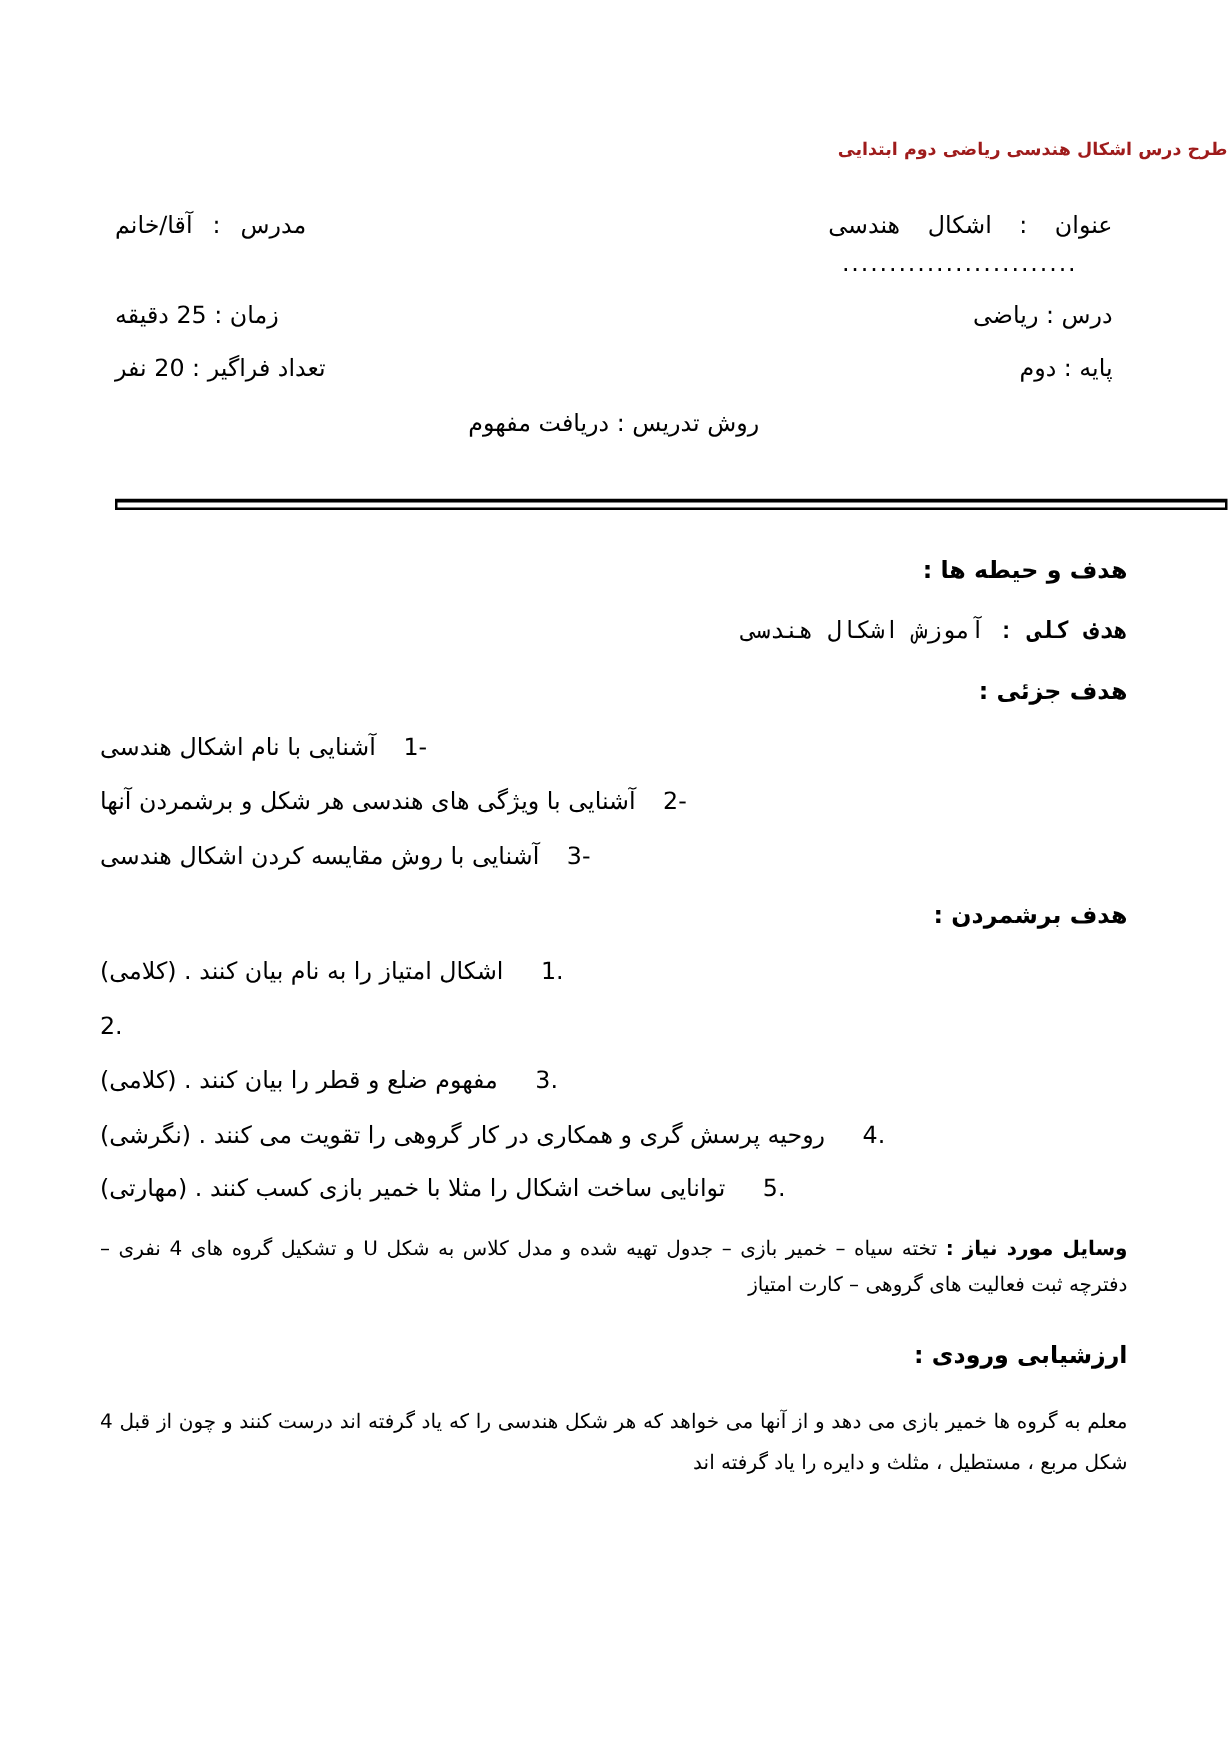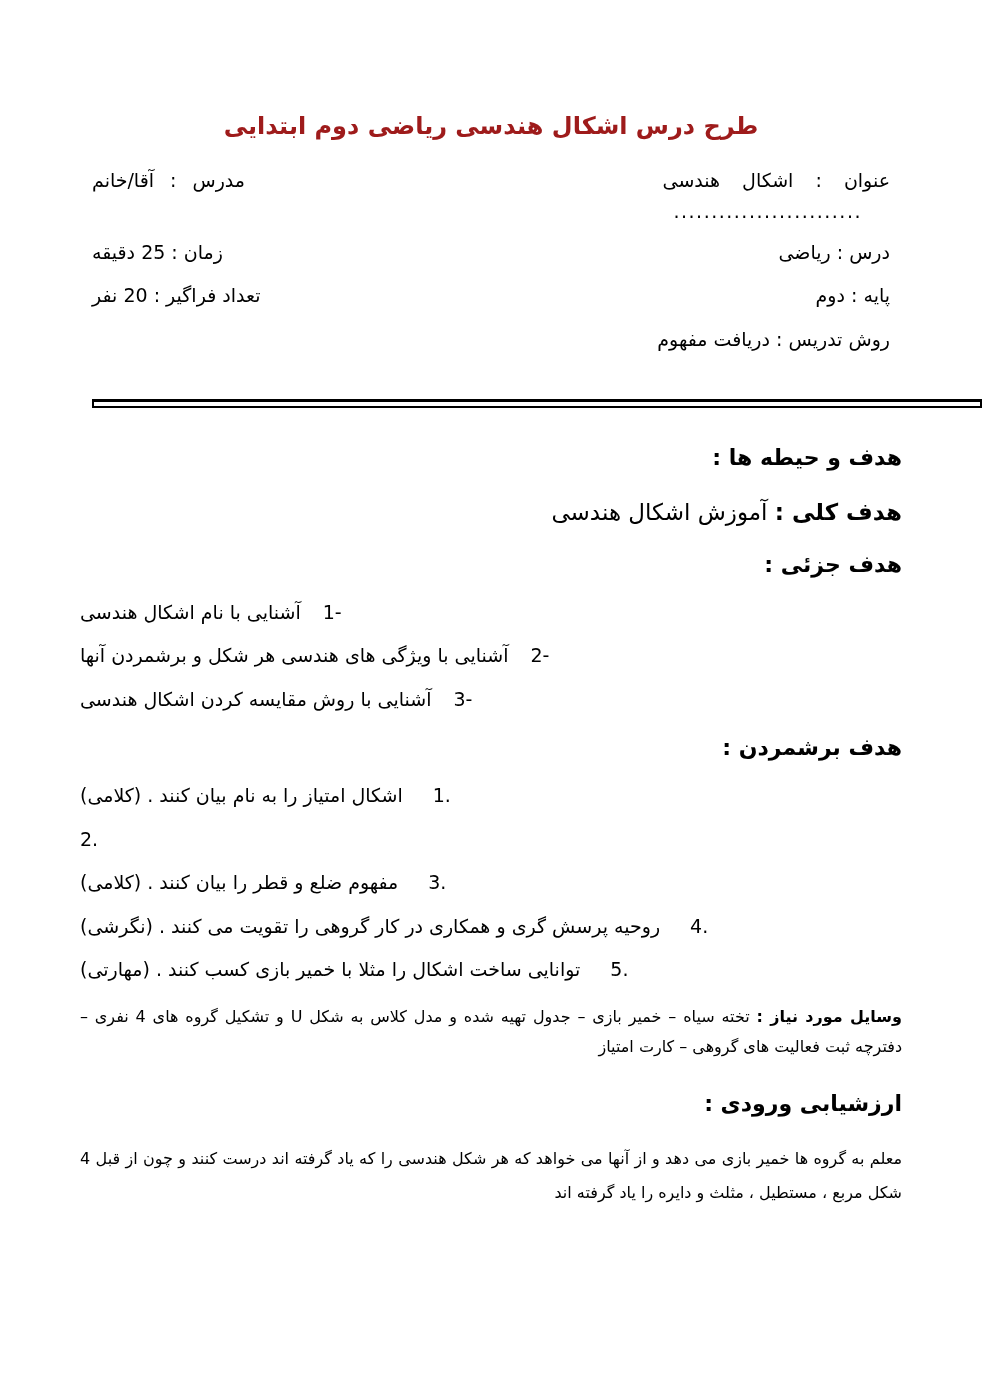--- a/index.html
+++ b/index.html
@@ -22,22 +22,21 @@
     inset: 0;
     padding: 0;
   }
 
   
   .doc-title {
     position: absolute;
     top: 112px;
     left: 0;
     right: 0;
-    text-align: center;
-    font-size: 24px;
+    font-size: 14px;
     font-weight: 600;
     color: #9e1b1b;
     letter-spacing: 0px;
     line-height: 1.2;
   }
 
   
   .meta {
     position: absolute;
     top: 168px;
@@ -66,21 +65,21 @@
   .dots-row {
     font-size: 19px;
     text-align: right;
     margin-top: 2px;
     margin-bottom: 10px;
     letter-spacing: 1.5px;
     padding-right: 28px;
   }
   .meta-row.r2 { margin-top: 18px; }
   .meta-row.r3 { margin-top: 18px; }
-  .meta-row.r4 { margin-top: 18px; }
+  .meta-row.r4 { margin-top: 18px; justify-content: center; }
 
   
   .rule-wrap {
     position: absolute;
     top: 399px;
     right: 0px;
     width: 890px;
     height: 9px;
   }
   .rule-wrap .outer {
@@ -95,32 +94,33 @@
   }
 
   
   .content {
     position: absolute;
     top: 443px;
     right: 80px;
     left: 80px;
   }
   .h-bold {
-    font-size: 22px;
+    font-size: 19px;
     font-weight: 700;
     text-align: right;
     margin: 0 0 22px 0;
     line-height: 1.4;
   }
   .h-bold.tight { margin-bottom: 18px; }
   .label-line {
-    font-size: 23px;
+    font-size: 19px;
     text-align: right;
     margin: 0 0 22px 0;
     line-height: 1.4;
+    font-family: Liberation Mono, monospace;
   }
   .label-line .lbl {
     font-weight: 700;
   }
 
   
   .list-a {
     list-style: none;
     margin: 0 0 20px 0;
     padding: 0;

